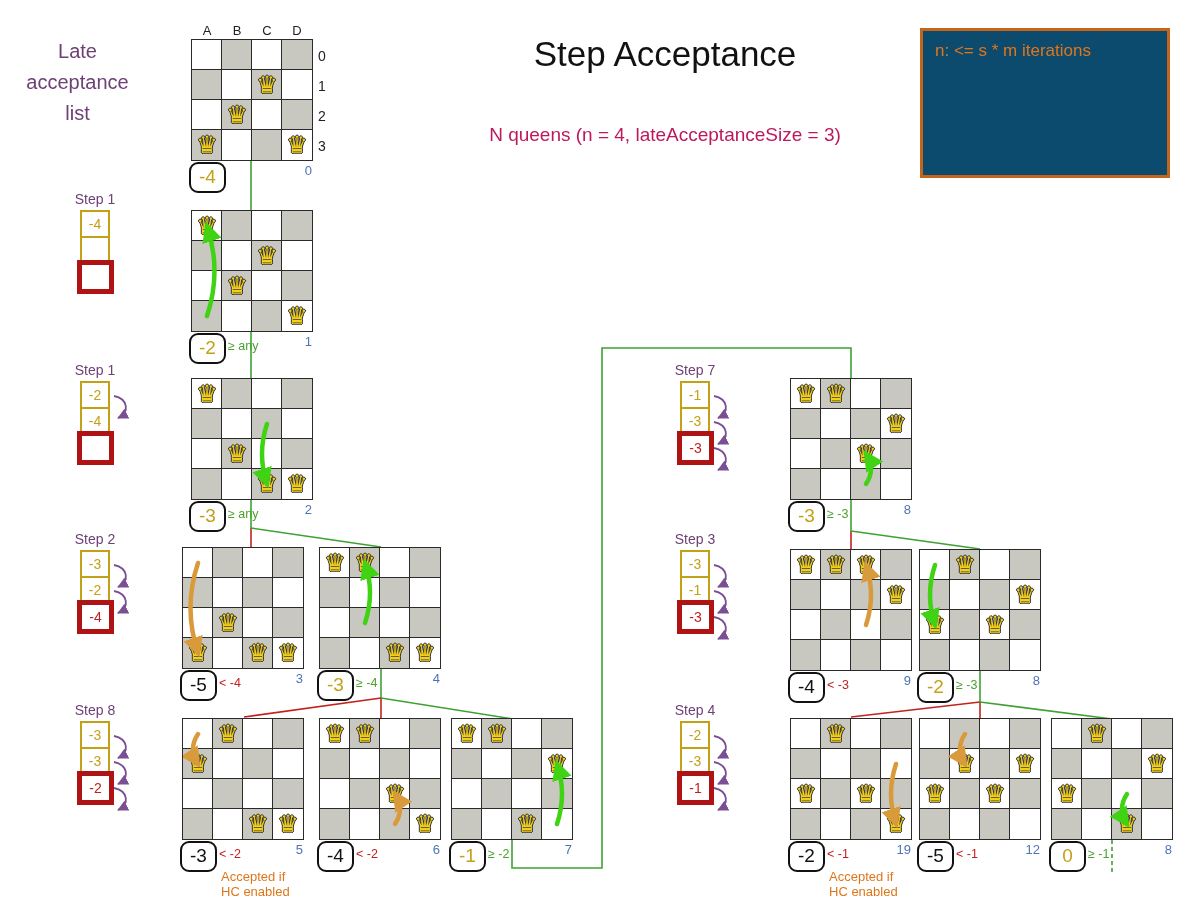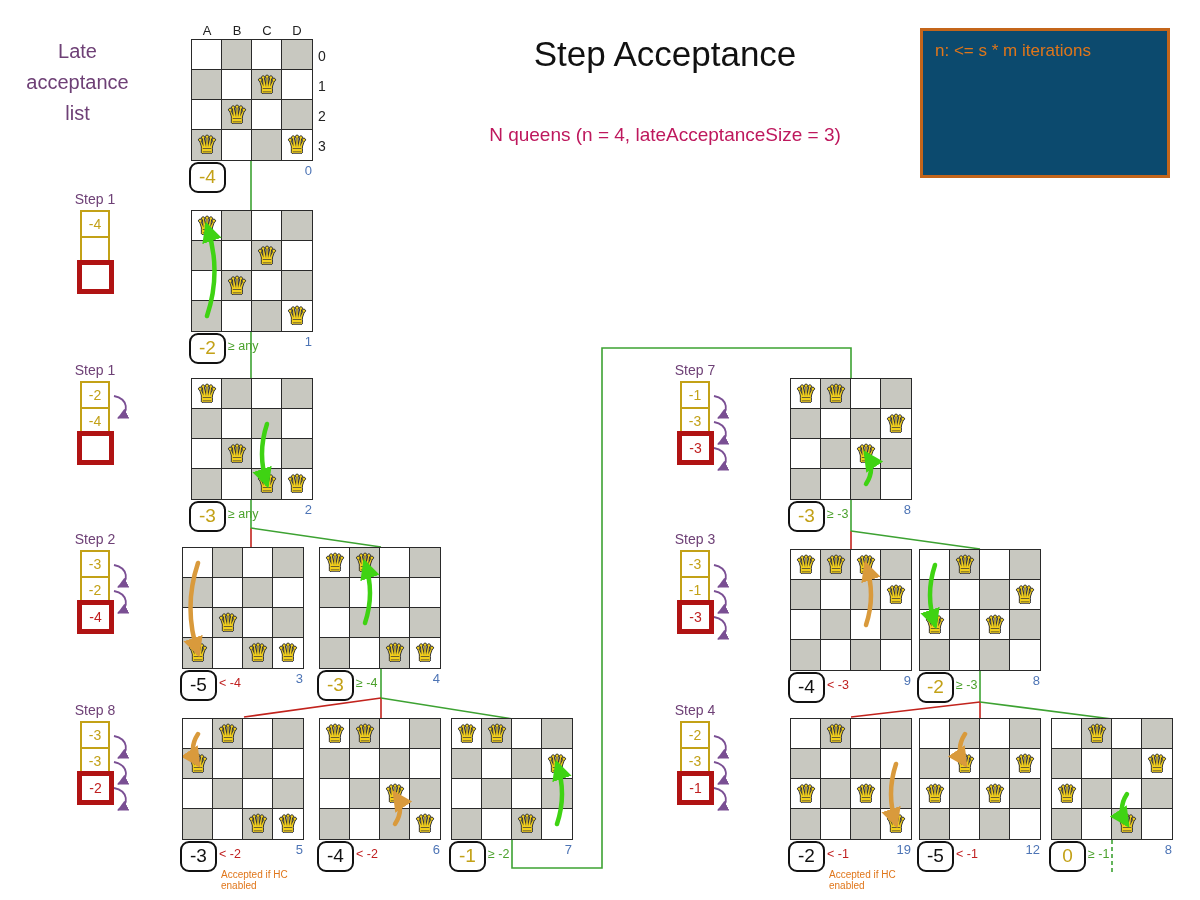--- a/index.html
+++ b/index.html
@@ -20,21 +20,21 @@
   .cell.inner-r{border-right:1px solid #2a2a2a;}
   .cell.inner-b{border-bottom:1px solid #2a2a2a;}
   .queen{position:absolute;width:30px;height:30px;line-height:30px;text-align:center;
          font-family:"DejaVu Sans",sans-serif;font-size:24px;color:#f2cf1d;
          text-shadow:-1px 0 #333,1px 0 #333,0 -1px #333,0 1px #333;z-index:2;}
   .move-svg{position:absolute;left:0;top:0;z-index:3;pointer-events:none;}
   .score-badge{position:absolute;width:33px;height:27px;background:#fff;border:2px solid #111;
          border-radius:9px;text-align:center;line-height:26px;font-size:19px;z-index:4;}
   .cond{position:absolute;font-size:12.5px;z-index:4;}
   .iter-index{position:absolute;width:24px;text-align:right;font-size:13px;z-index:4;}
-  .hc-note{position:absolute;font-size:10px;z-index:4;}
+  .hc-note{position:absolute;font-size:13px;z-index:4;}
   .col-label{position:absolute;width:30px;text-align:center;font-size:13px;color:#222;}
   .row-label{position:absolute;font-size:14px;color:#222;}
   .step-label{position:absolute;width:62px;text-align:center;font-size:14px;z-index:3;}
   .list-cell{position:absolute;width:30px;height:28px;box-sizing:border-box;border:2px solid #c3a117;
          background:#fff;text-align:center;line-height:24px;font-size:14px;z-index:3;}
   .list-cell.red{width:37px;height:34px;border:5px solid #b01313;line-height:24px;z-index:4;}
   .shift-arrow{position:absolute;z-index:3;}
 </style>
 </head>
 <body>

